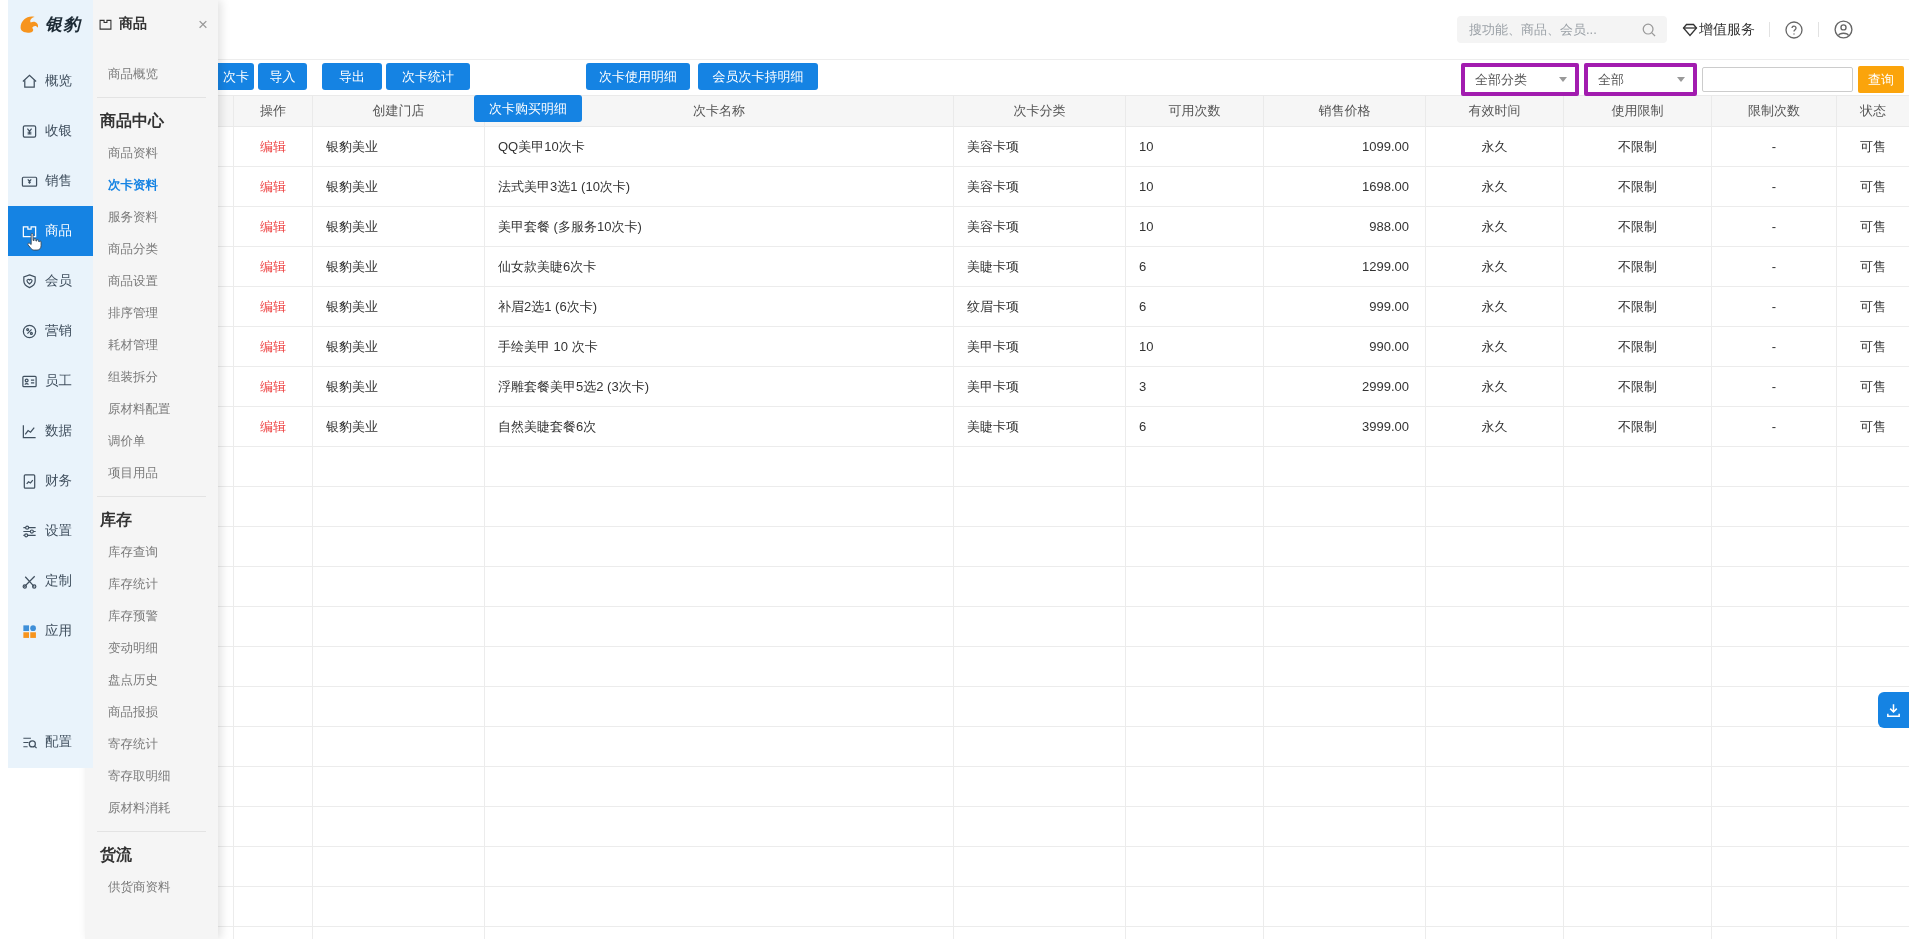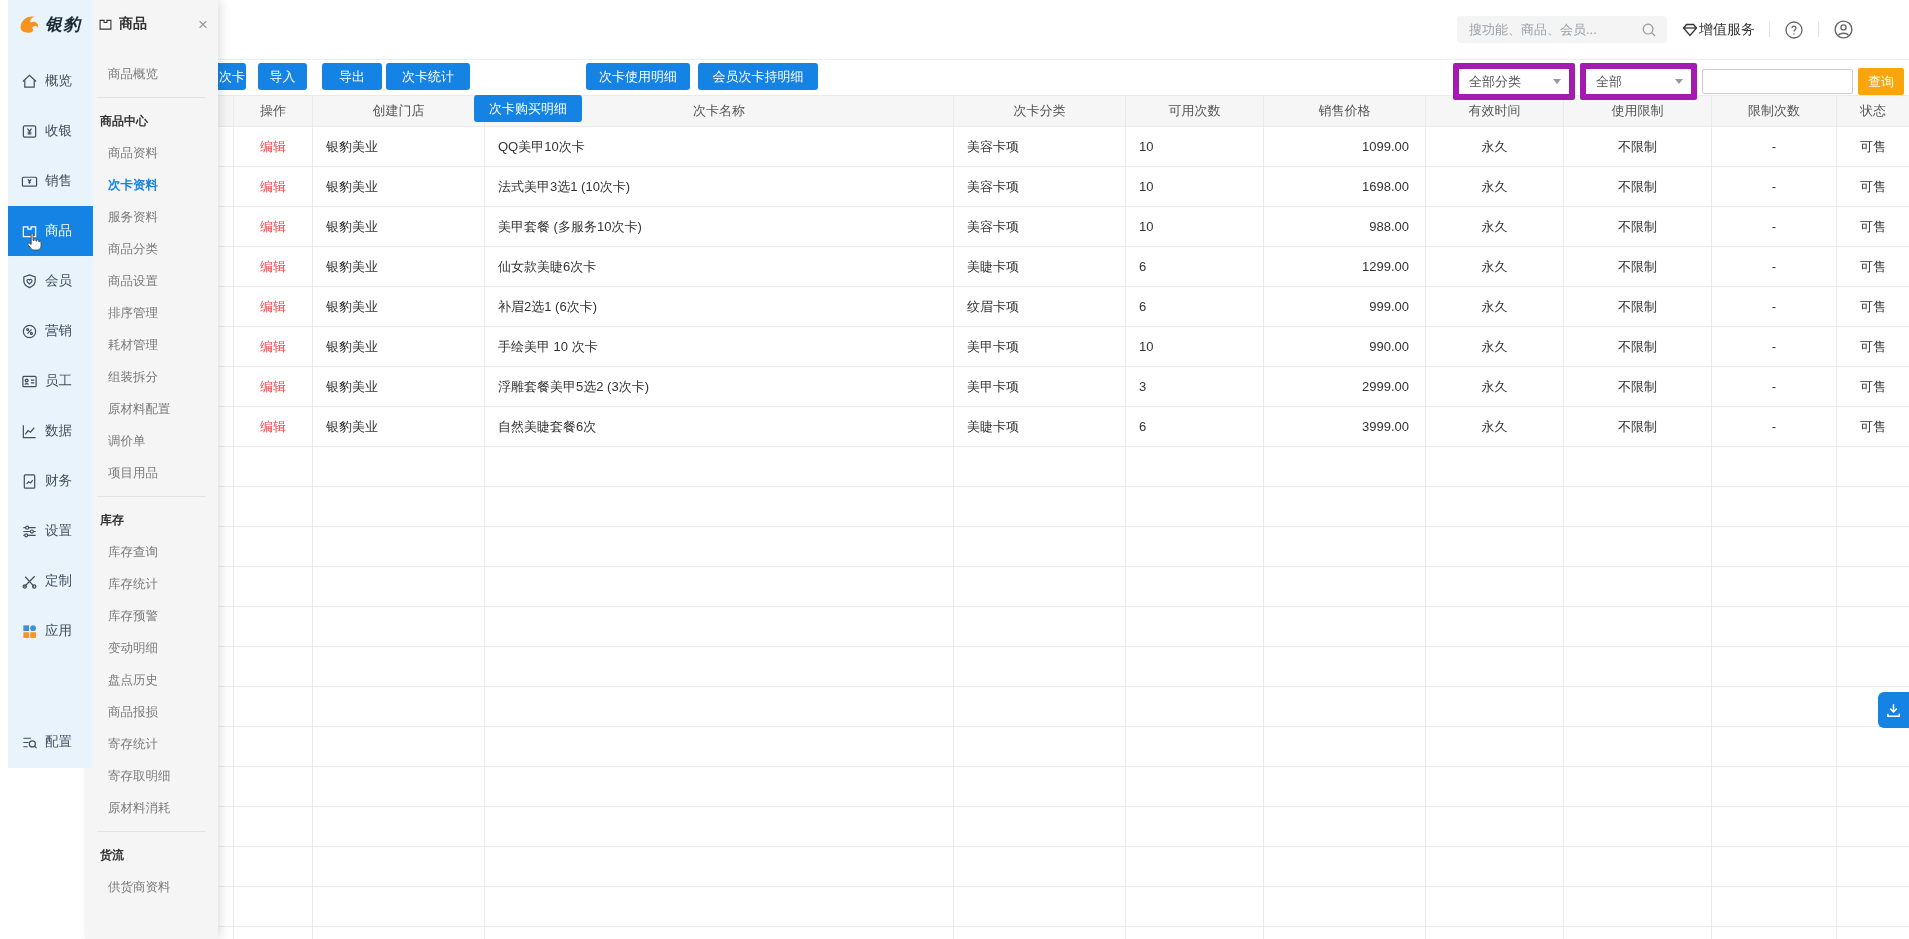--- a/index.html
+++ b/index.html
@@ -20,41 +20,41 @@
   
   .panel{position:absolute;left:85px;top:0;width:133px;height:939px;background:#f5f5f5;
          z-index:30;box-shadow:3px 0 9px rgba(0,0,0,.12);}
   .panel-header{height:48px;display:flex;align-items:center;padding:0 10px 0 13px;gap:6px;
                 color:#333;font-size:14px;font-weight:bold;}
   .panel-close{margin-left:auto;color:#999;font-size:17px;font-weight:normal;cursor:pointer;line-height:1;}
   .panel-list{padding-top:10px;}
   .panel-item{height:32px;line-height:32px;padding-left:23px;font-size:12.5px;color:#7a7a7a;cursor:pointer;
               white-space:nowrap;}
   .panel-item.active{color:#1583e3;font-weight:bold;}
-  .panel-section{height:32px;line-height:32px;padding-left:15px;font-size:12px;color:#333;font-weight:bold;}
+  .panel-section{height:32px;line-height:32px;padding-left:15px;font-size:16px;color:#333;font-weight:bold;}
   .panel-divider{border-top:1px solid #e3e3e3;margin:7px 12px;}
   
   .topbar{position:absolute;left:85px;right:0;top:0;height:60px;background:#fff;border-bottom:1px solid #ededed;
           display:flex;align-items:center;justify-content:flex-end;gap:14px;padding-right:55px;z-index:10;box-sizing:border-box;}
   .searchbox{width:190px;height:27px;background:#f4f4f4;border-radius:4px;display:flex;align-items:center;
              padding:0 10px;gap:6px;}
   .searchbox input{flex:1;min-width:0;border:none;background:transparent;outline:none;font-size:13px;
                    color:#333;font-family:inherit;}
   .searchbox input::placeholder{color:#9aa0a6;}
   .vas{display:flex;align-items:flex-end;font-size:14px;color:#333;cursor:pointer;}
   .tb-divider{width:1px;height:15px;background:#e2e2e2;}
   .circle-icon{color:#666;cursor:pointer;display:flex;}
   
   .toolbar{position:absolute;left:85px;right:0;top:60px;height:35px;background:#fff;z-index:10;}
   .btn{position:absolute;top:3px;height:27px;background:#1583e3;color:#fff;font-size:13px;border:none;
        border-radius:3px;display:flex;align-items:center;justify-content:center;cursor:pointer;
        font-family:inherit;white-space:nowrap;}
   .btn.clip{border-radius:0 3px 3px 0;}
   .filters{position:absolute;top:3px;right:5px;display:flex;gap:5px;align-items:center;}
-  .select{height:25px;background:#fff;border:6px solid #a21caf;border-radius:2px;font-size:13px;color:#555;
+  .select{height:25px;background:#fff;border:4px solid #a21caf;border-radius:2px;font-size:13px;color:#555;
           display:flex;align-items:center;padding:0 22px 0 10px;position:relative;cursor:pointer;}
   .select .caret{position:absolute;right:8px;width:0;height:0;border-left:4px solid transparent;
                  border-right:4px solid transparent;border-top:5px solid #999;}
   .filter-input{width:133px;height:23px;border:1px solid #ccc;border-radius:2px;font-size:13px;
                 padding:0 8px;outline:none;font-family:inherit;}
   .btn-query{width:46px;height:27px;background:#fba40b;color:#fff;border:none;border-radius:2px;
              font-size:13px;cursor:pointer;font-family:inherit;}
   
   .tbl-wrap{position:absolute;left:193px;top:95px;width:1716px;bottom:0;z-index:5;}
   table{border-collapse:collapse;table-layout:fixed;width:1716px;}
@@ -104,21 +104,21 @@
   <span class="circle-icon">
     <svg width="21" height="21" viewBox="0 0 20 20" fill="none" stroke="currentColor" stroke-width="1.3">
         <circle cx="10" cy="10" r="8"></circle>
         <circle cx="10" cy="8" r="2.4"></circle>
         <path d="M5.3 15.8c1-3 8.4-3 9.4 0"></path>
       </svg>
   </span>
 </div>
 
 <div class="toolbar">
-  <button class="btn clip" style="left:133px;width:28px;padding:0;">次卡</button>
+  <button class="btn clip" style="left:133px;width:36px;padding:0;">次卡</button>
   <button class="btn" style="left:173px;width:49px;">导入</button>
   <button class="btn" style="left:237px;width:60px;">导出</button>
   <button class="btn" style="left:301px;width:84px;">次卡统计</button>
   <button class="btn" style="left:389px;width:108px;margin-top:32px;">次卡购买明细</button>
   <button class="btn" style="left:501px;width:104px;">次卡使用明细</button>
   <button class="btn" style="left:613px;width:120px;">会员次卡持明细</button>
 
   <div class="filters">
     <div class="select" style="width:78px;">
       <span>全部分类</span>

